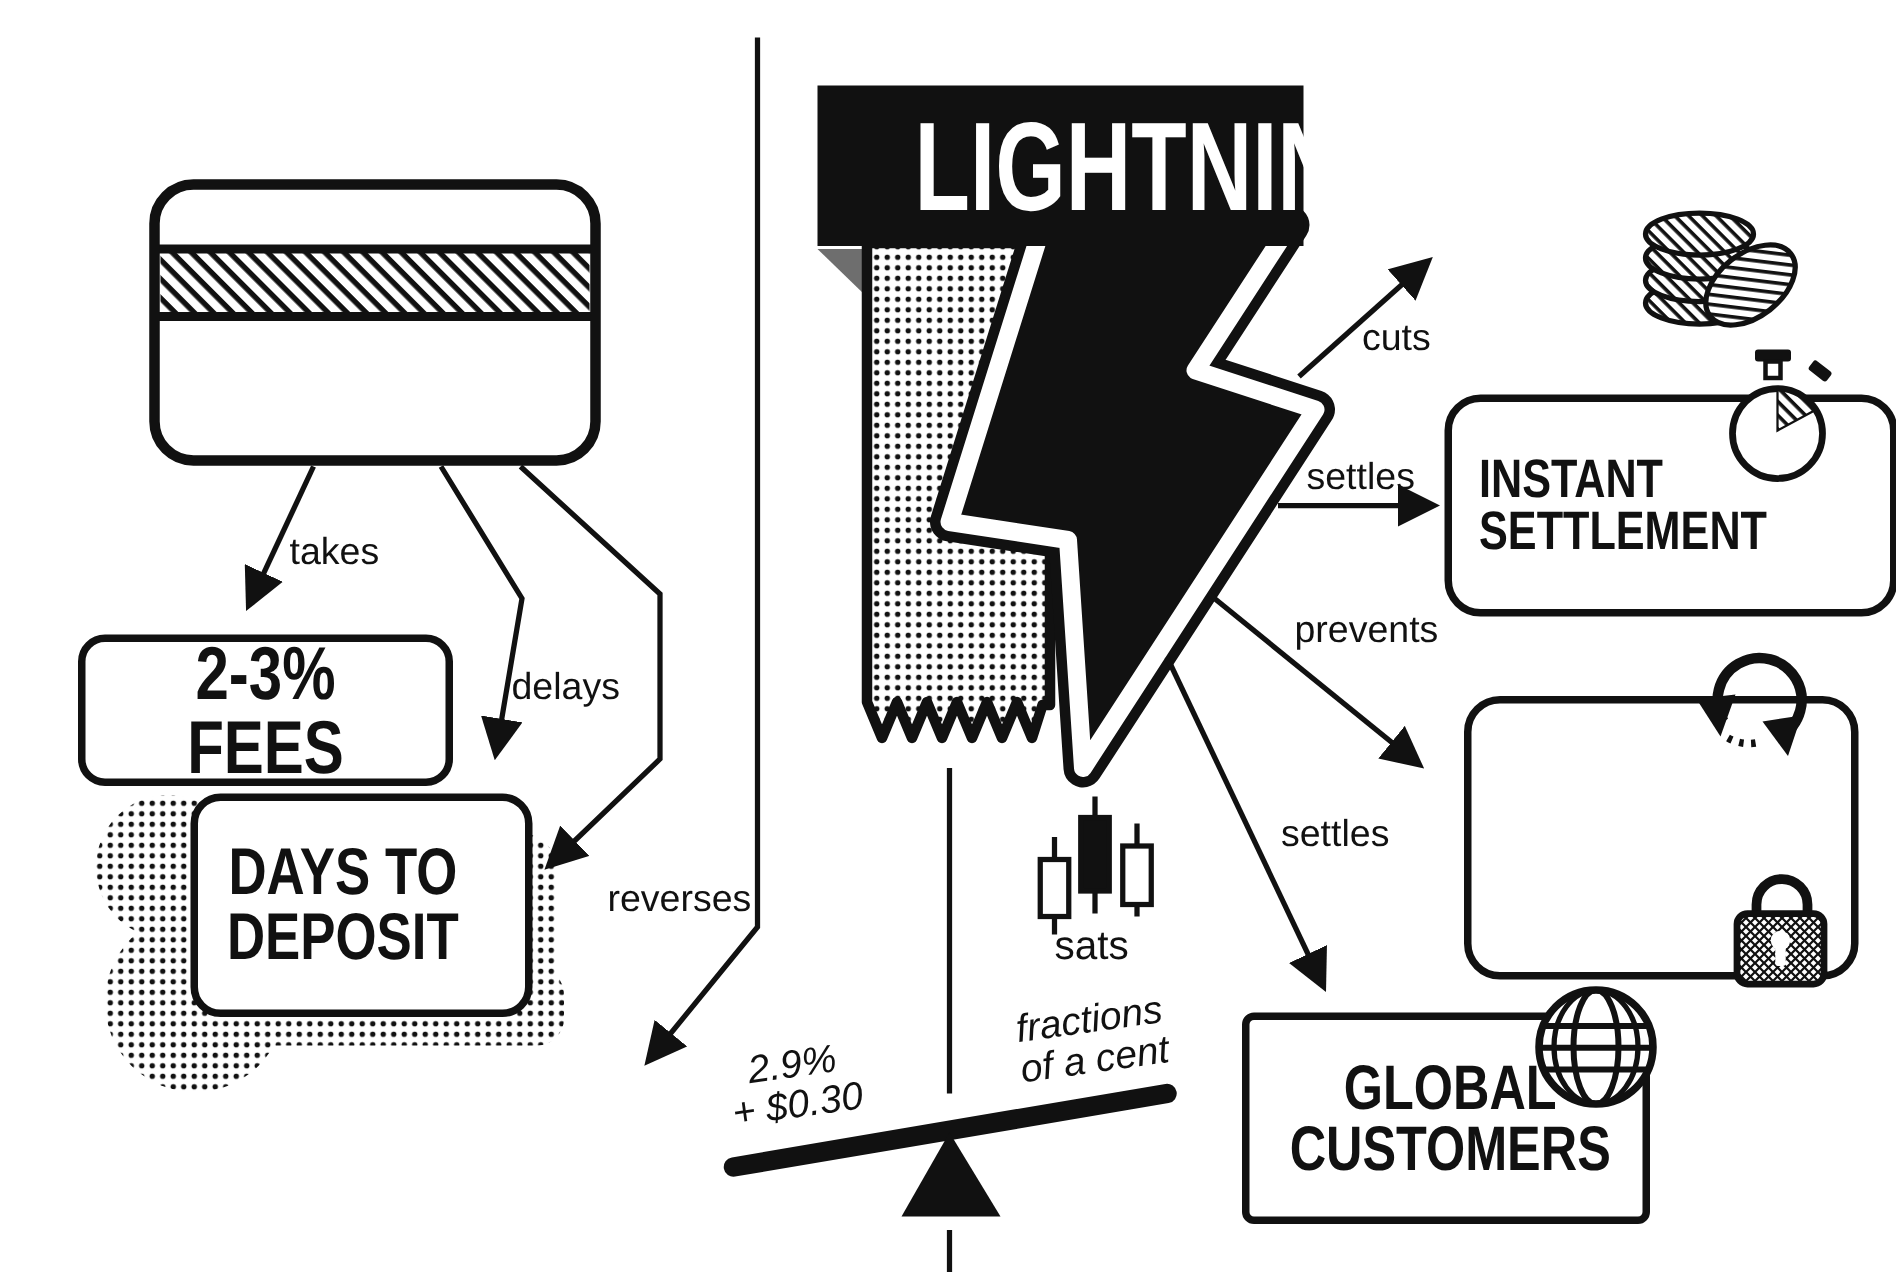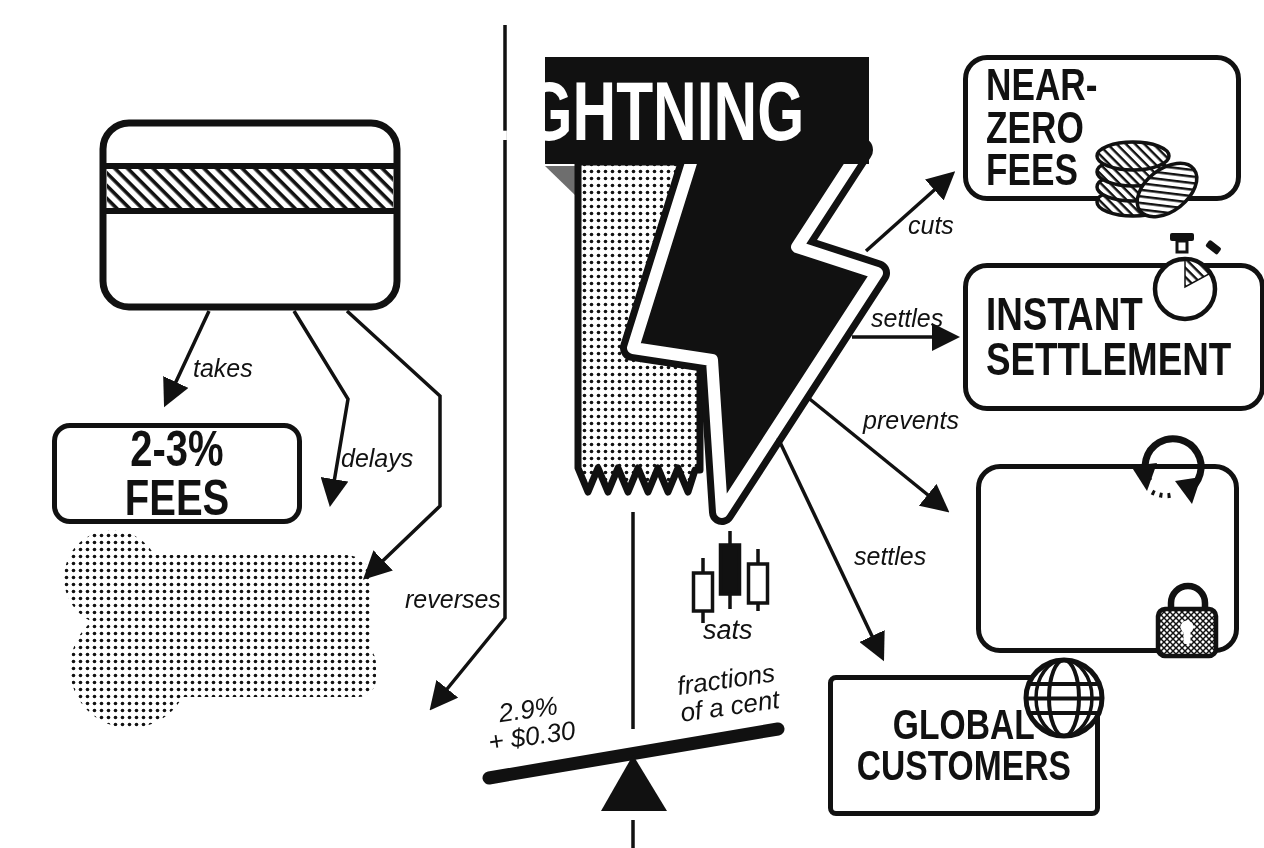--- a/index.html
+++ b/index.html
@@ -3,28 +3,28 @@
 <meta charset="utf-8">
 <style>
   html,body{margin:0;padding:0;background:#e8e8e8;}
   .page{position:relative;width:1264px;height:848px;background:#fff;overflow:hidden;
         font-family:"Liberation Sans",sans-serif;color:#111;}
   svg.layer{position:absolute;left:0;top:0;z-index:1;}
   svg.front{z-index:3;}
   .ttl{position:absolute;font-weight:700;white-space:nowrap;z-index:2;line-height:1;}
   .cond{display:inline-block;transform:scaleX(.82);transform-origin:left center;}
   .box{position:absolute;background:#fff;border:5px solid #111;border-radius:20px;
-       display:flex;align-items:center;justify-content:center;z-index:2;font-weight:700;}
+       display:flex;align-items:center;z-index:2;font-weight:700;}
   .box .txt{transform:scaleX(.8);transform-origin:center;text-align:center;line-height:.97;}
   .box .txt.left{transform-origin:left center;text-align:left;}
   .banner{position:absolute;left:545px;top:57px;width:324px;height:107px;background:#111;
-          display:flex;align-items:center;justify-content:flex-end;z-index:2;}
+          display:flex;align-items:center;justify-content:flex-start;z-index:2;}
   .banner .txt{color:#fff;font-weight:700;font-size:84px;line-height:1;
                transform:scaleX(.72);transform-origin:center;white-space:nowrap;}
-  .lbl{position:absolute;font-style:italic;font-size:25px;white-space:nowrap;z-index:2;line-height:1;}
+  .lbl{position:absolute;font-size:25px;white-space:nowrap;z-index:2;line-height:1;}
   .scaleval{position:absolute;font-style:italic;font-size:26px;text-align:center;
             line-height:1.05;z-index:2;transform:rotate(-8deg);}
 </style>
 </head>
 <body>
 
 <div class="page">
 
   <svg class="layer" width="1264" height="848" viewBox="0 0 1264 848">
     <defs>
@@ -105,30 +105,30 @@
 
 
   <div class="banner">
     <div class="txt">LIGHTNING</div>
   </div>
 
   <div class="box" style="left:52px;top:423px;width:240px;height:91px;border-radius:18px;font-size:50px;">
     <div class="txt">2-3% FEES</div>
   </div>
 
-
-
-  <div class="box" style="left:963px;top:55px;width:250px;height:136px;border-radius:24px;font-size:44px;justify-content:flex-start;padding-left:18px;">
-    <div class="txt left">
-      <div>NEAR-ZERO</div>
-      <div>FEES</div>
+  <div class="box" style="left:127px;top:529px;width:218px;height:139px;font-size:44px;">
+    <div class="txt">
+      <div>DAYS TO</div>
+      <div>DEPOSIT</div>
     </div>
   </div>
 
-  <div class="box" style="left:963px;top:263px;width:274px;height:138px;border-radius:24px;font-size:46px;justify-content:flex-start;padding-left:18px;">
+
+
+  <div class="box" style="left:963px;top:263px;width:274px;height:138px;border-radius:24px;font-size:36px;justify-content:flex-start;padding-left:18px;">
     <div class="txt left">
       <div>INSTANT</div>
       <div>SETTLEMENT</div>
     </div>
   </div>
 
   <div class="box" style="left:976px;top:464px;width:253px;height:179px;border-radius:24px;"></div>
 
   <div class="box" style="left:828px;top:675px;width:262px;height:131px;border-radius:8px;font-size:42px;">
     <div class="txt">

